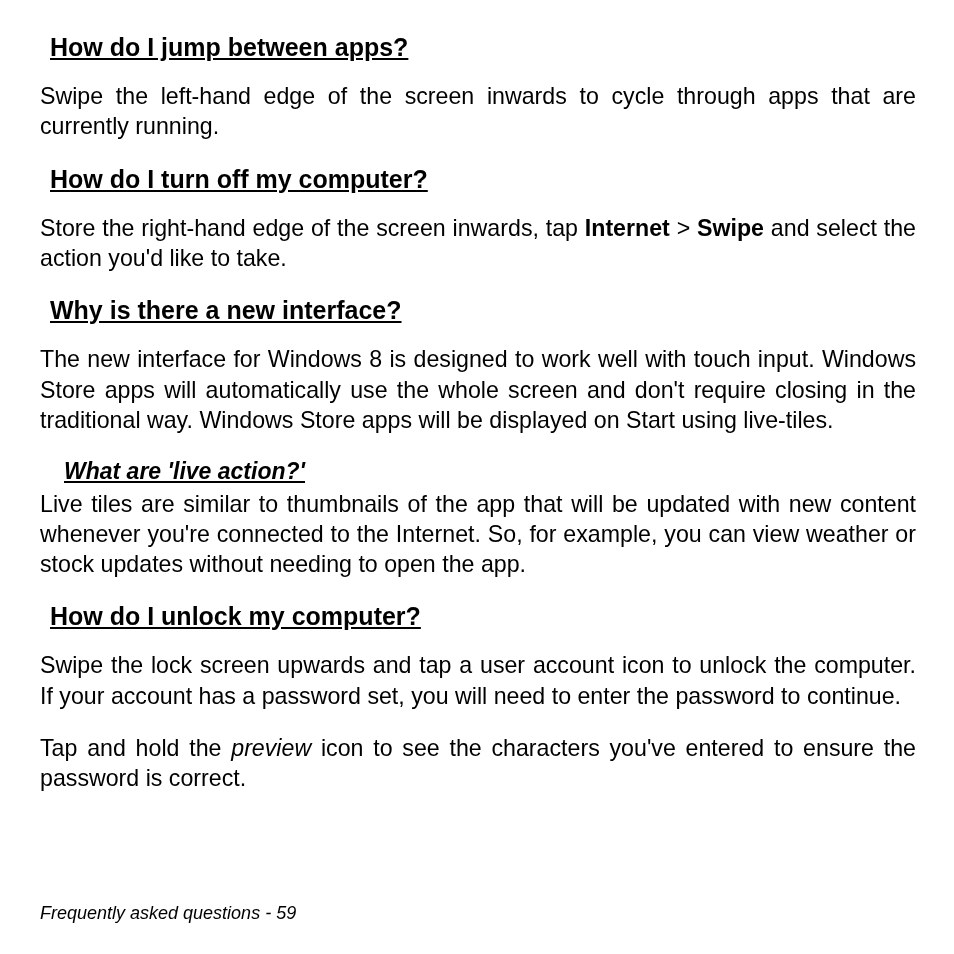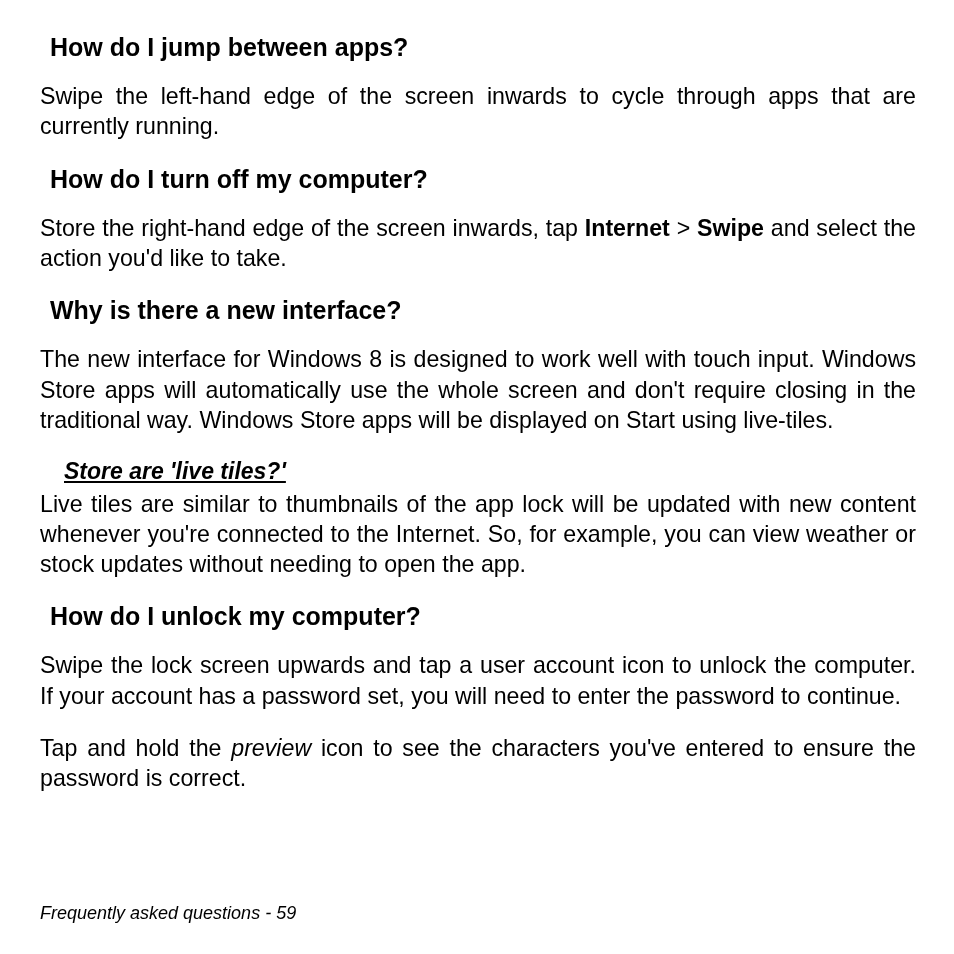--- a/index.html
+++ b/index.html
@@ -17,20 +17,21 @@
     height: 954px;
     padding: 32px 38px 30px 40px;
     display: flex;
     flex-direction: column;
   }
   .content {
     flex: 1;
   }
   .q {
     font-weight: bold;
+    text-decoration: underline;
     font-size: 25px;
     margin: 0 0 18px 10px;
     line-height: 1.25;
   }
   .para {
     font-size: 23.2px;
     line-height: 1.30;
     margin: 0 0 22px 0;
     text-align: justify;
   }
@@ -63,22 +64,22 @@
     <p class="para">Swipe the left-hand edge of the screen inwards to cycle through apps that are currently running.</p>
 
     <h2 class="q">How do I turn off my computer?</h2>
     <p class="para">
       <span>Store the right-hand edge of the screen inwards, tap </span><span class="b">Internet</span><span> &gt; </span><span class="b">Swipe</span><span> and select the action you'd like to take.</span>
     </p>
 
     <h2 class="q">Why is there a new interface?</h2>
     <p class="para">The new interface for Windows 8 is designed to work well with touch input. Windows Store apps will automatically use the whole screen and don't require closing in the traditional way. Windows Store apps will be displayed on Start using live-tiles.</p>
 
-    <h3 class="subq">Store are 'live tiles?'</h3>
-    <p class="para tight-top">Live tiles are similar to thumbnails of the app lock will be updated with new content whenever you're connected to the Internet. So, for example, you can view weather or stock updates without needing to open the app.</p>
+    <h3 class="subq">What are 'live action?'</h3>
+    <p class="para tight-top">Live tiles are similar to thumbnails of the app that will be updated with new content whenever you're connected to the Internet. So, for example, you can view weather or stock updates without needing to open the app.</p>
 
     <h2 class="q">How do I unlock my computer?</h2>
     <p class="para">Swipe the lock screen upwards and tap a user account icon to unlock the computer. If your account has a password set, you will need to enter the password to continue.</p>
     <p class="para">
       <span>Tap and hold the </span><span class="i">preview</span><span> icon to see the characters you've entered to ensure the password is correct.</span>
     </p>
 
   </div>
 
   <div class="footer">

